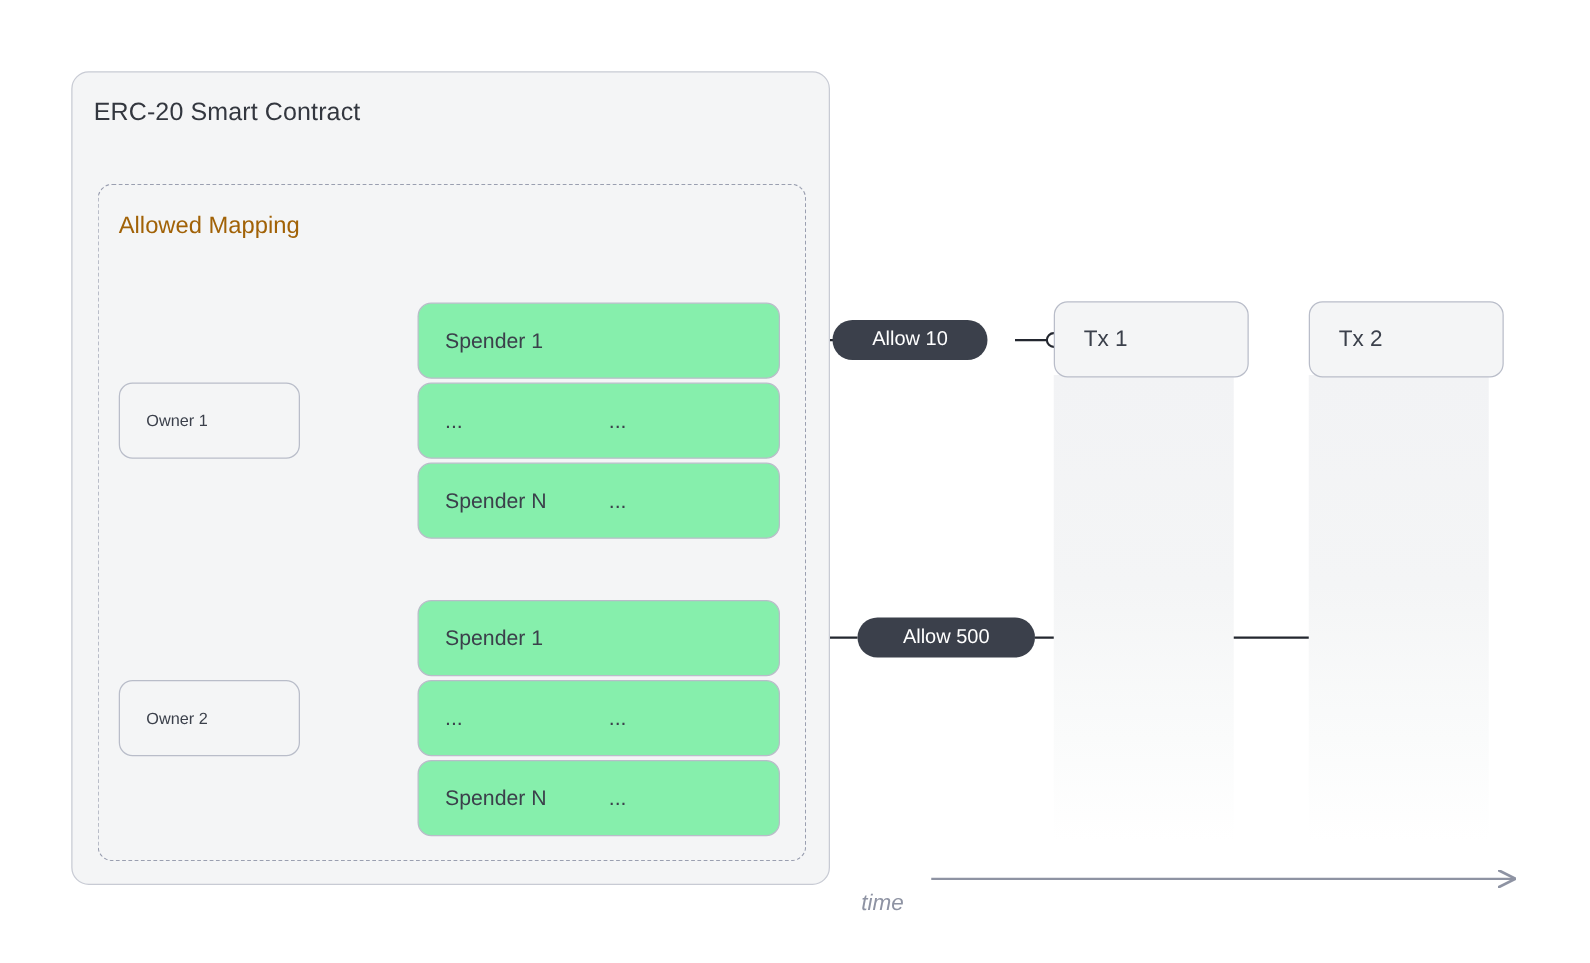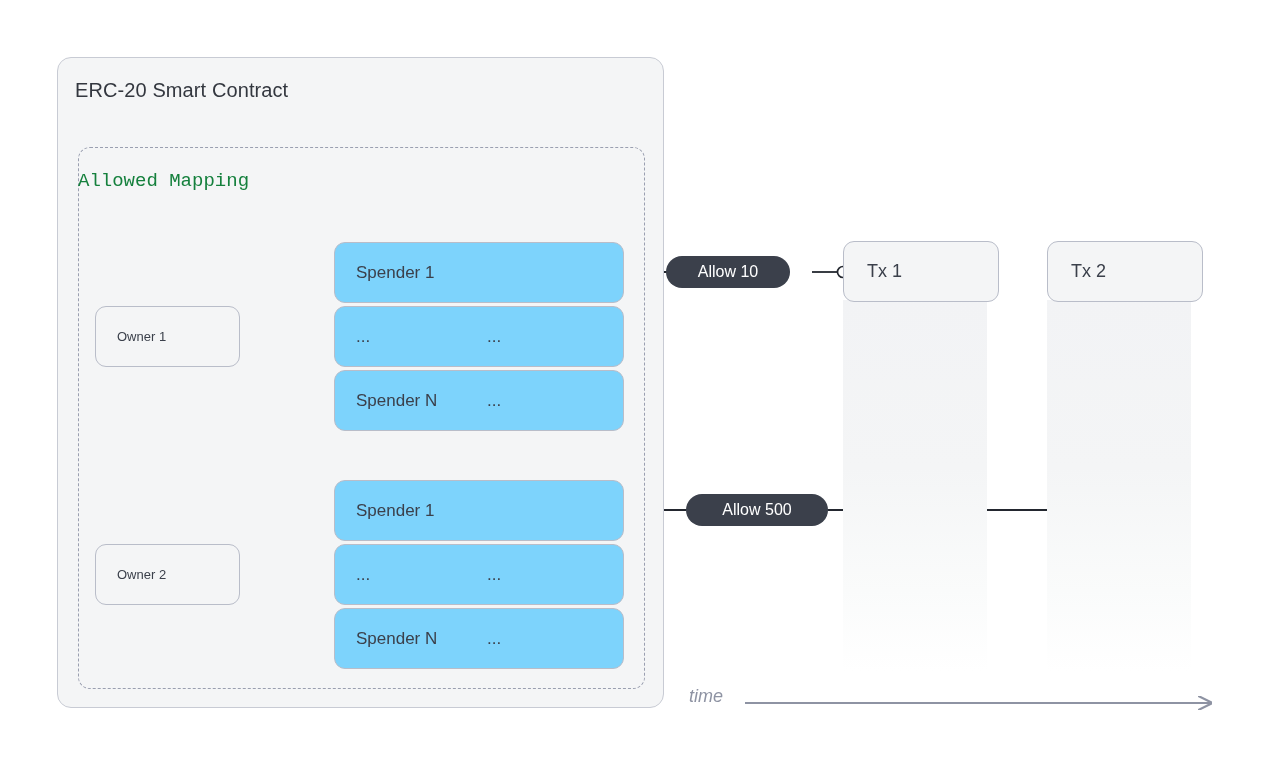--- a/index.html
+++ b/index.html
@@ -40,25 +40,24 @@
 
   
   .mapping-box {
     left: 78px; top: 147px;
     width: 567px; height: 542px;
     border: 1.4px dashed #9a9fb0;
     border-radius: 12px;
     background: transparent;
   }
   .mapping-title {
-    left: 78px; top: 170px;
+    left: 95px; top: 170px;
     font-size: 19px;
-    color: #15803d;
+    color: #a16207;
     white-space: nowrap;
-    font-family: Liberation Mono, monospace;
   }
 
   
   .owner-box {
     width: 145px; height: 61px;
     background: #f4f5f6;
     border: 1px solid #b9bdc9;
     border-radius: 11px;
   }
   .owner-label {
@@ -69,21 +68,21 @@
     align-items: center;
     padding-left: 21px;
     box-sizing: border-box;
     font-size: 13px;
     color: #3b404b;
   }
 
   
   .row {
     width: 290px; height: 61px;
-    background: #7dd3fc;
+    background: #86efac;
     border: 1px solid #b9bdc9;
     border-radius: 11px;
   }
   .row .cell-key,
   .row .cell-val {
     position: absolute;
     top: 0; height: 100%;
     display: flex;
     align-items: center;
     font-size: 17px;
@@ -126,21 +125,21 @@
     color: #3b404b;
   }
   
   .tx-fade {
     width: 144px;
     background: linear-gradient(to bottom, #f2f3f5 0%, #f4f5f6 45%, #fafbfb 78%, #ffffff 100%);
   }
 
   
   .time-label {
-    left: 689px; top: 686px;
+    left: 689px; top: 712px;
     font-size: 18px;
     font-style: italic;
     color: #8e93a3;
   }
 </style>
 </head>
 <body>
 
 <svg id="canvas" viewBox="0 0 1272 770" xmlns="http://www.w3.org/2000/svg">
   <defs>

